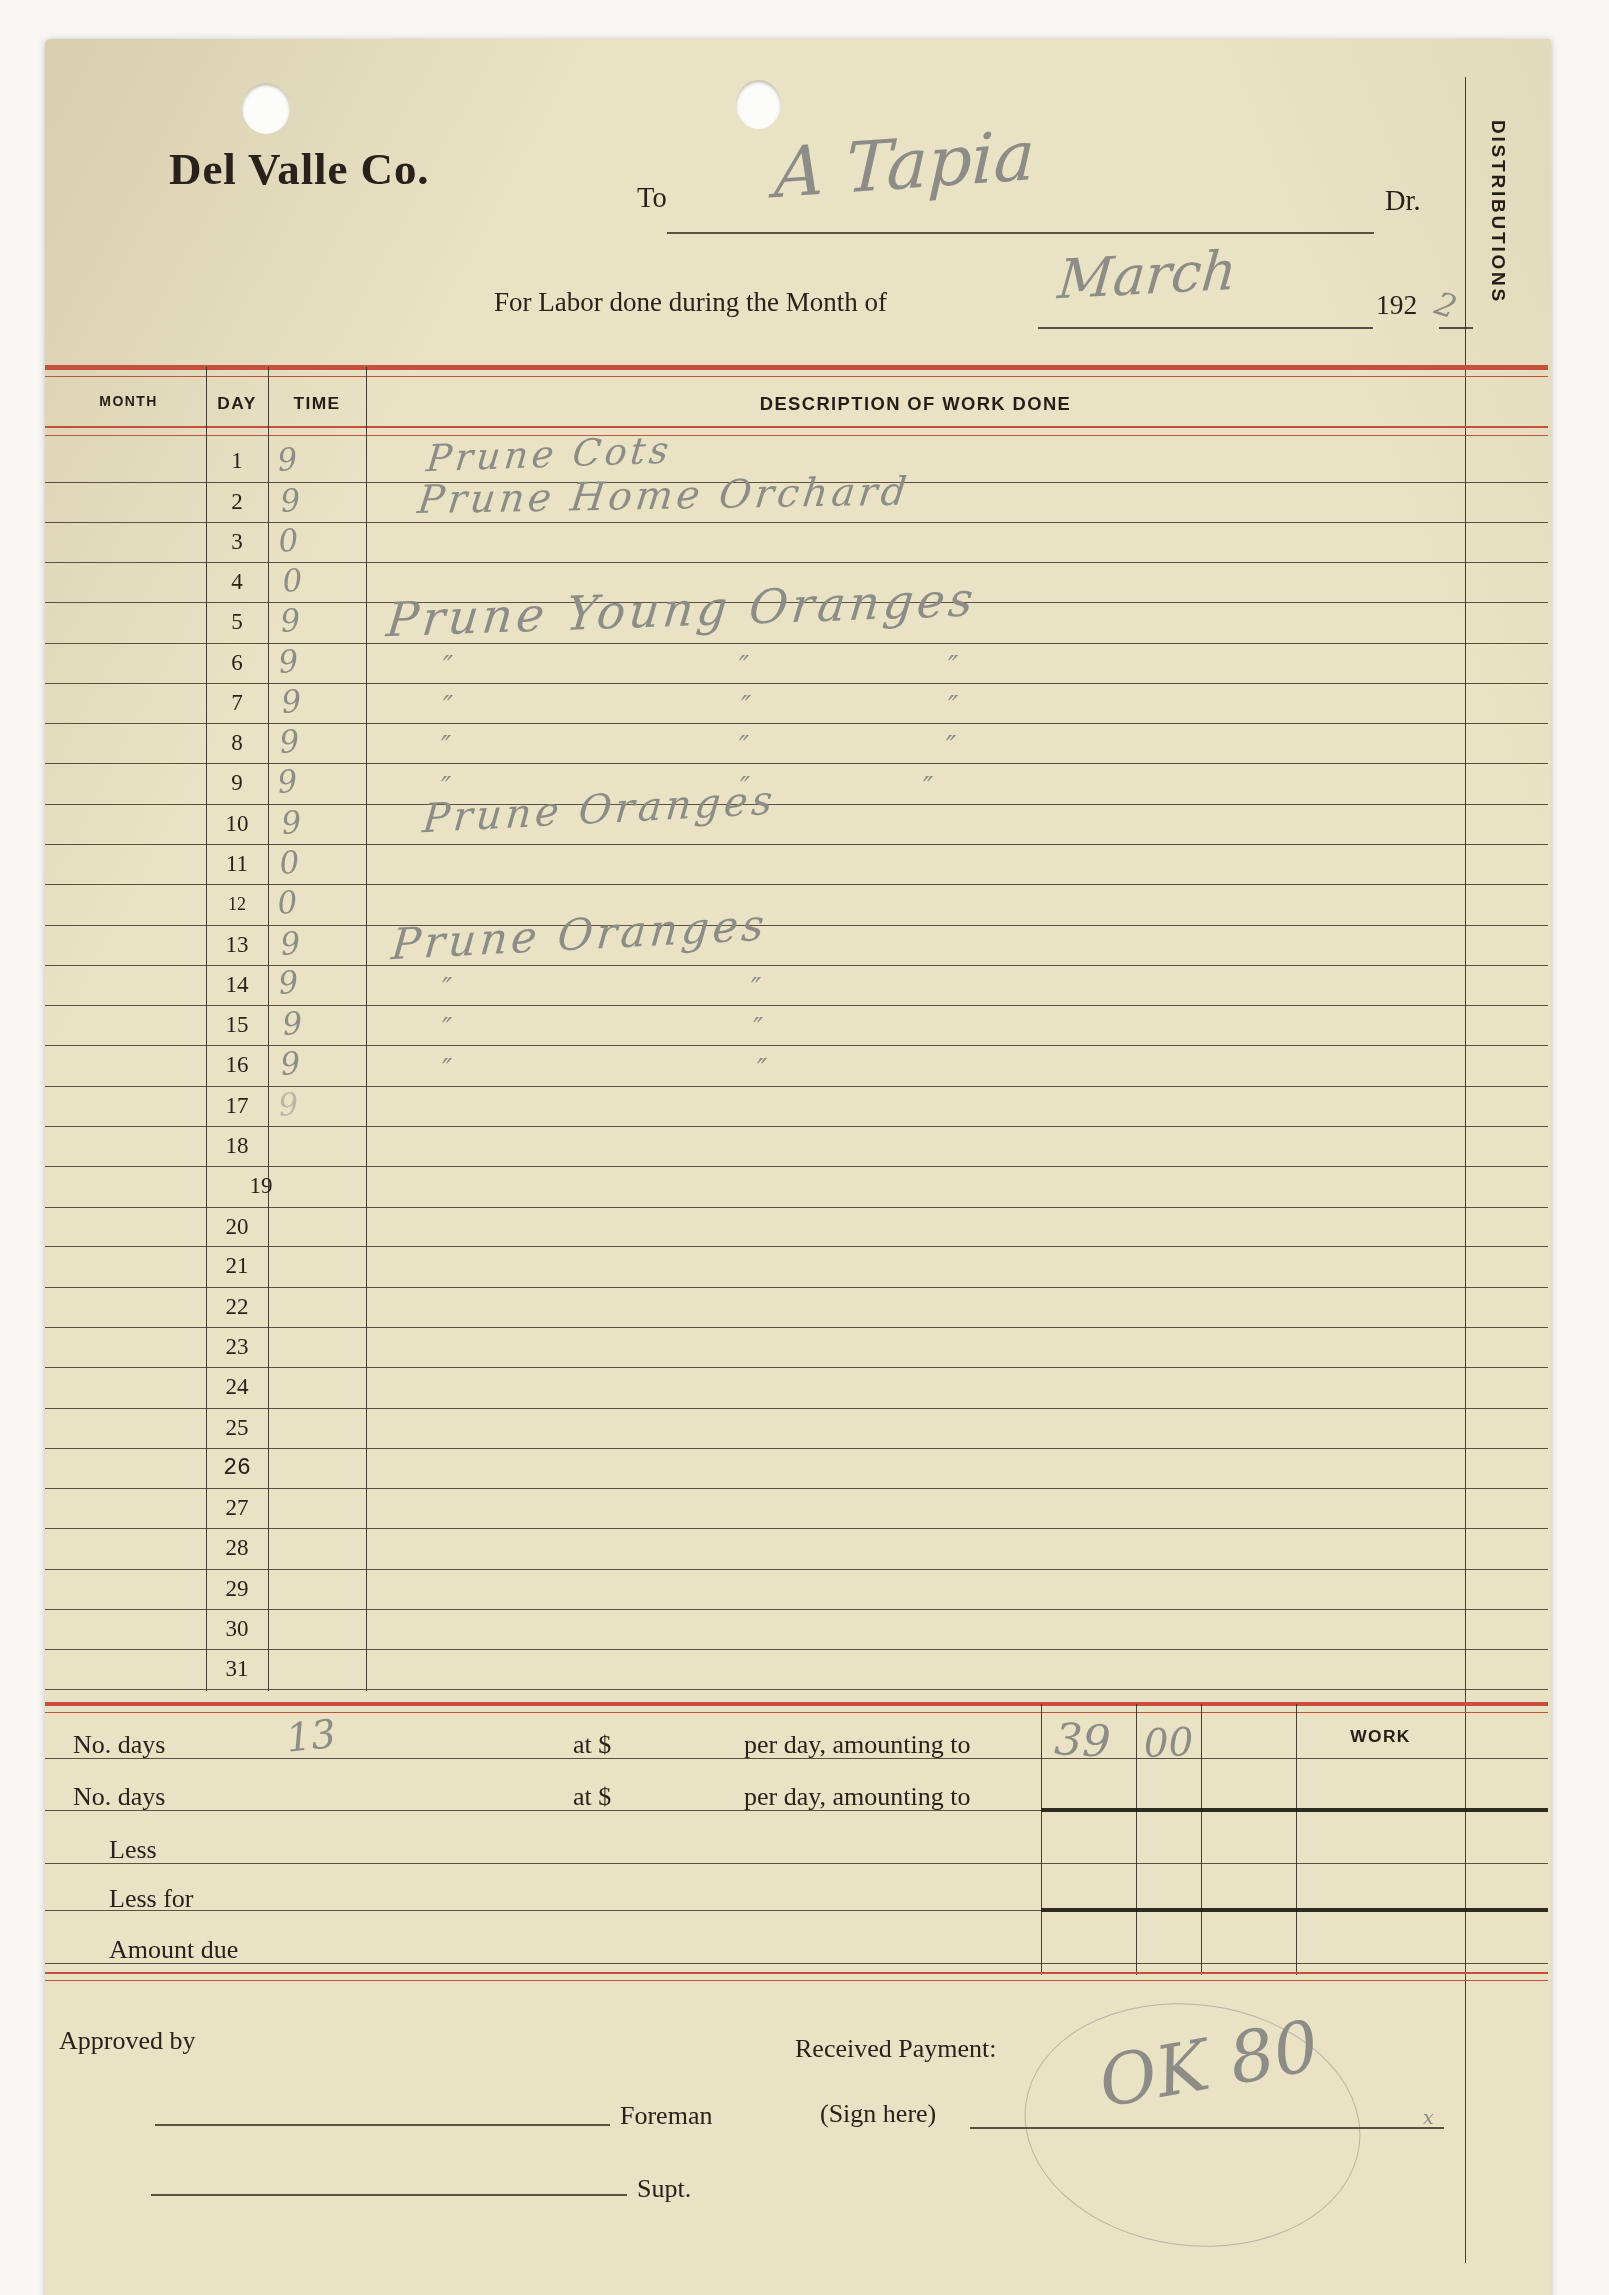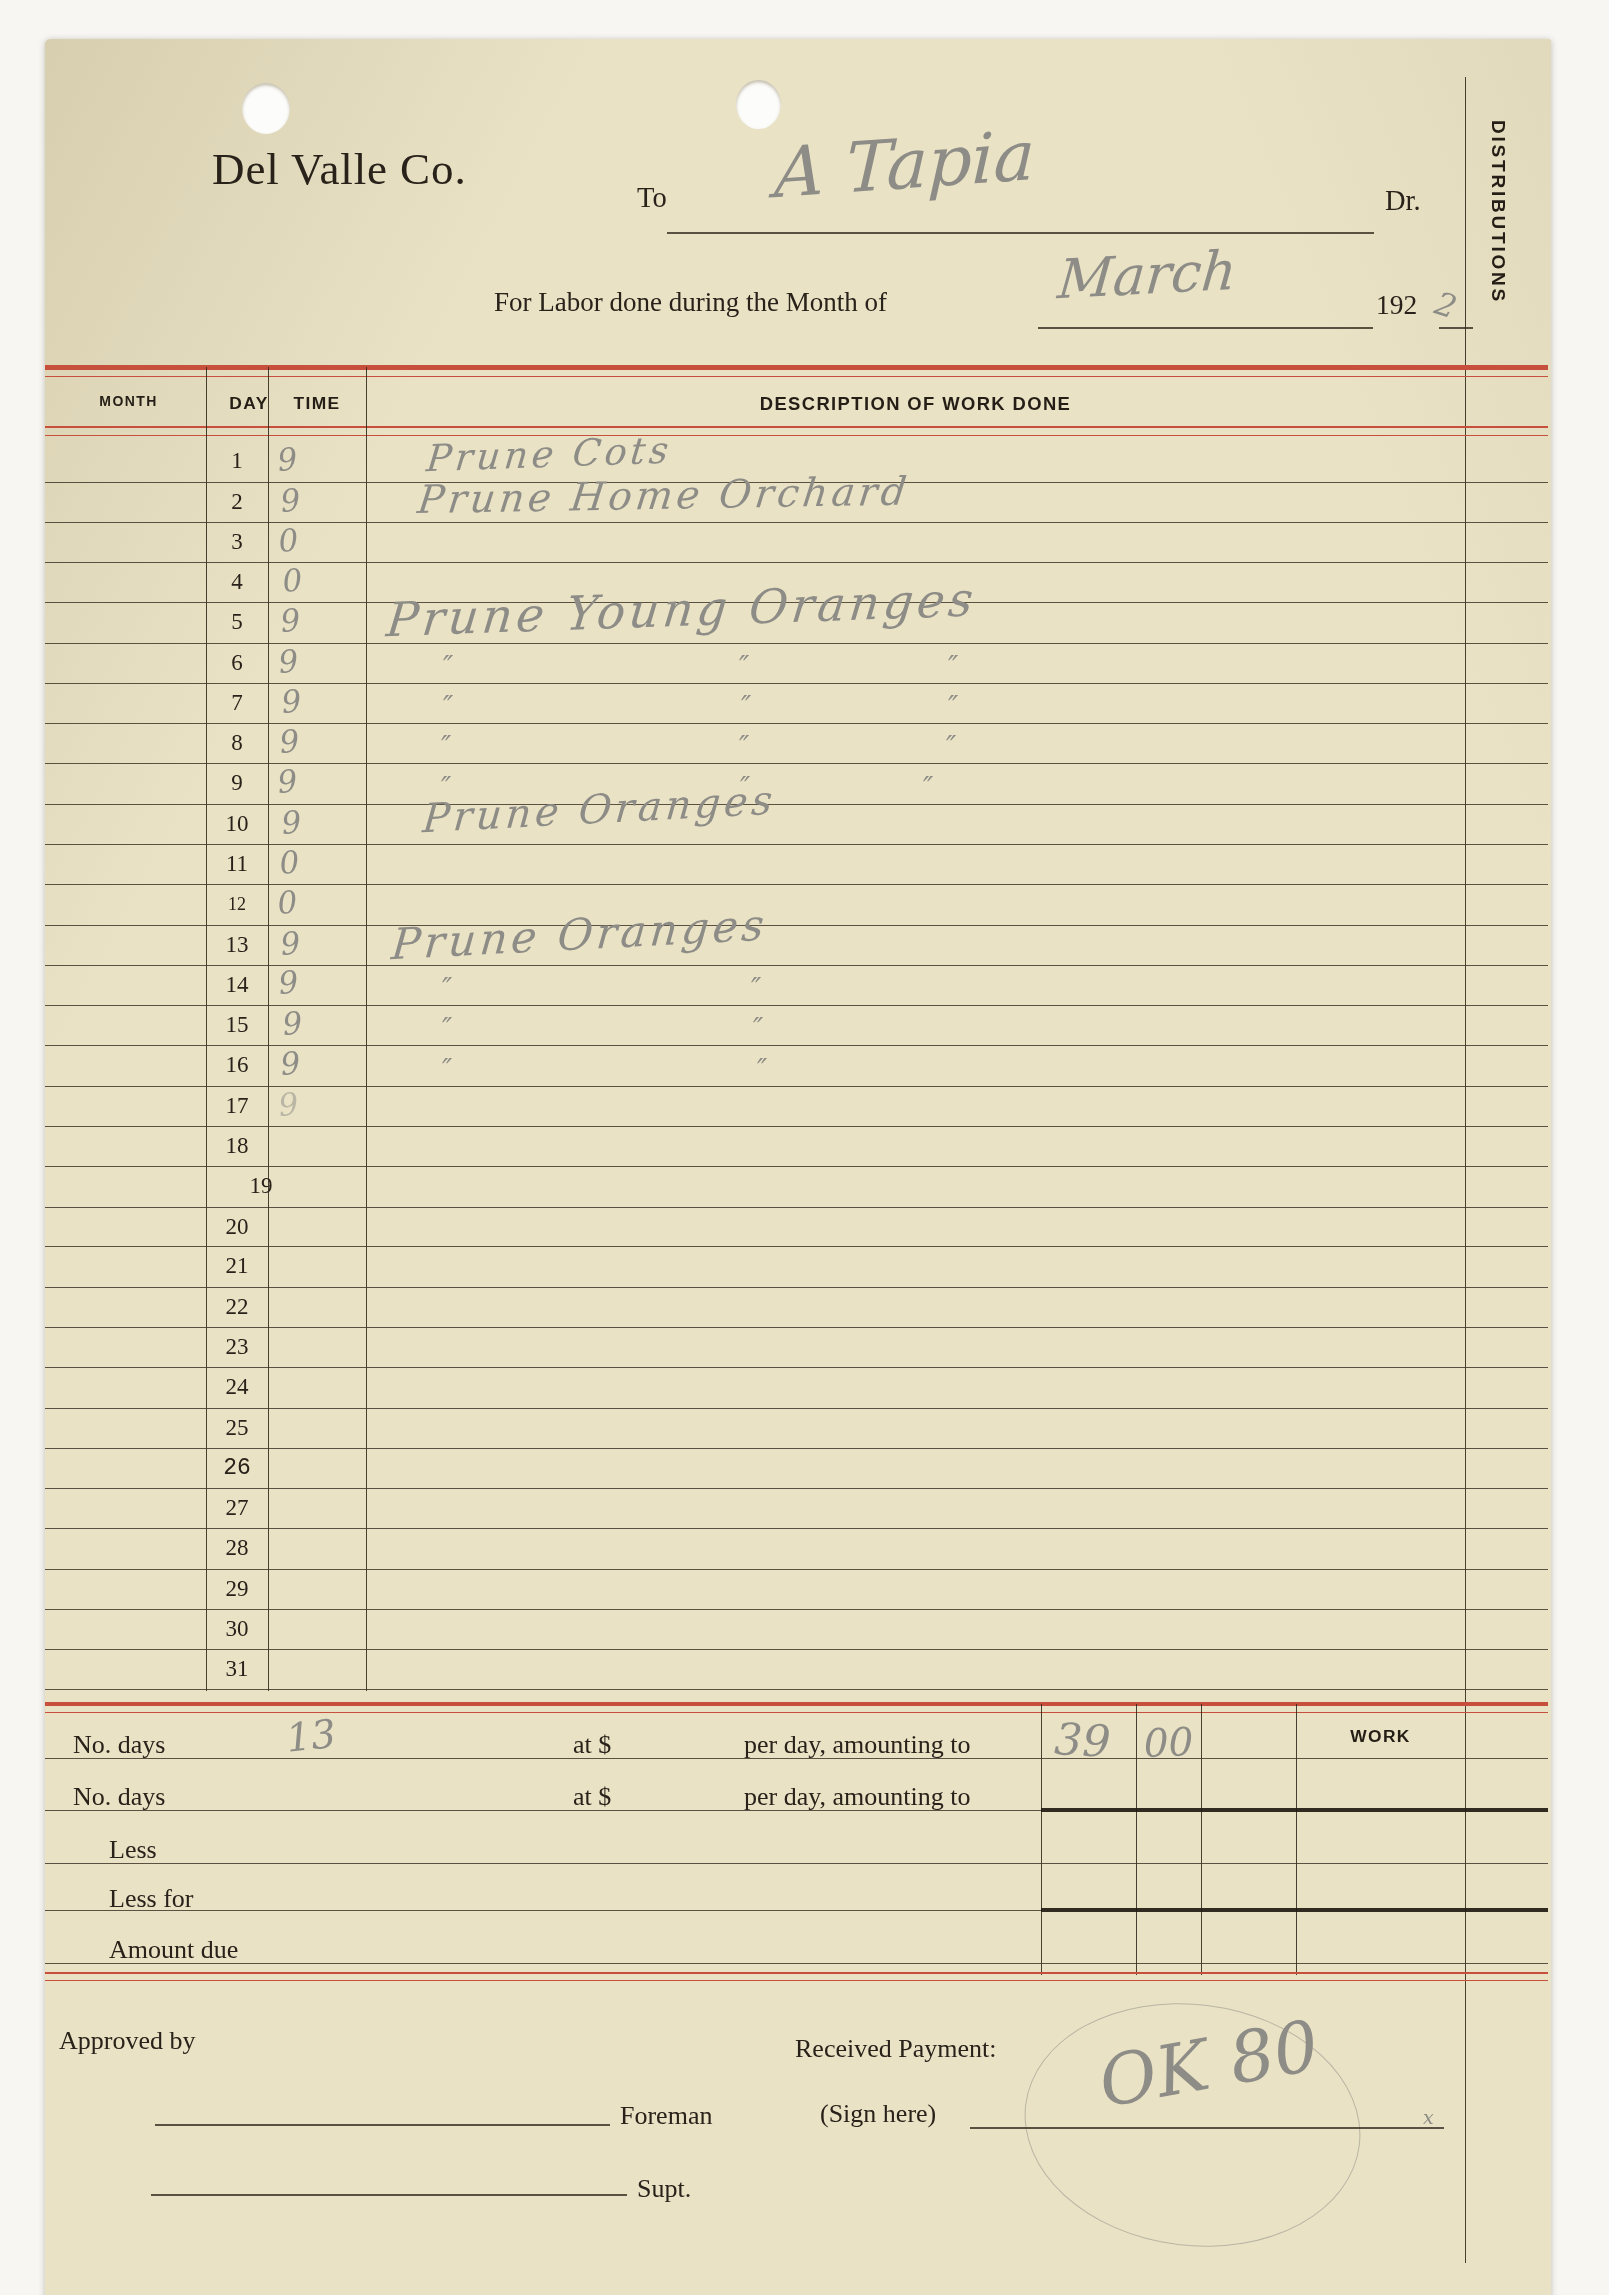--- a/index.html
+++ b/index.html
@@ -22,21 +22,21 @@
   .hole{
     position:absolute;background:#fcfcfa;border-radius:50%;
     box-shadow:inset 0 2.3px 3.2px rgba(110,95,58,.40);
   }
   
   .lineH{position:absolute;height:1.4px;background:rgba(58,49,36,.82);}
   .lineH.heavy{height:4.1px;background:rgba(32,26,17,.92);}
   .lineH.red{background:#c7503c;}
   .lineV{position:absolute;width:1.4px;background:rgba(48,40,27,.88);}
   .print{position:absolute;color:#29221a;white-space:nowrap;}
-  .print.b{font-weight:normal;margin-left:43px;}
+  .print.b{font-weight:bold;}
   .sans{
     position:absolute;color:#241e16;white-space:nowrap;
     font-family:"Liberation Sans", sans-serif;font-weight:bold;letter-spacing:1.4px;
   }
   .hw{
     position:absolute;color:#8d8c86;white-space:nowrap;
     font-family:"DejaVu Serif", serif;font-style:italic;
     transform-origin:left top;
   }
   .hw.light{opacity:.5;}
@@ -67,21 +67,21 @@
 <div class="lineH" style="left:1439px;top:327px;width:34px;height:1.8px;"></div>
 <div class="hw" style="left:1442px;top:284px;font-size:32px;transform:rotate(18deg);">2</div>
 
 <div class="lineV" style="left:1465px;top:77px;height:2186px;"></div>
 <div class="sans" style="left:1498px;top:212px;font-size:19px;letter-spacing:2.8px;transform:translate(-50%,-50%) rotate(90deg);">DISTRIBUTIONS</div>
 
 <div class="lineH red" style="left:45px;top:365px;width:1503px;height:4.6px;"></div>
 <div class="lineH red" style="left:45px;top:376px;width:1503px;height:1.4px;"></div>
 
 <div class="sans center" style="left:64px;top:393px;width:129px;font-size:14px;">MONTH</div>
-<div class="sans center" style="left:206px;top:393px;width:62px;font-size:17.4px;padding-left:12px;">DAY</div>
+<div class="sans center" style="left:206px;top:393px;width:62px;font-size:17.4px;">DAY</div>
 <div class="sans center" style="left:268px;top:393px;width:98px;font-size:17.4px;">TIME</div>
 <div class="sans center" style="left:366px;top:393px;width:1099px;font-size:18.4px;">DESCRIPTION OF WORK DONE</div>
 
 <div class="lineH red" style="left:45px;top:426px;width:1503px;height:2.3px;"></div>
 <div class="lineH red" style="left:45px;top:435px;width:1503px;height:0.9px;"></div>
 
 <div class="lineV" style="left:206px;top:367px;height:1324px;"></div>
 <div class="lineV" style="left:268px;top:367px;height:1324px;"></div>
 <div class="lineV" style="left:366px;top:367px;height:1324px;"></div>
 

